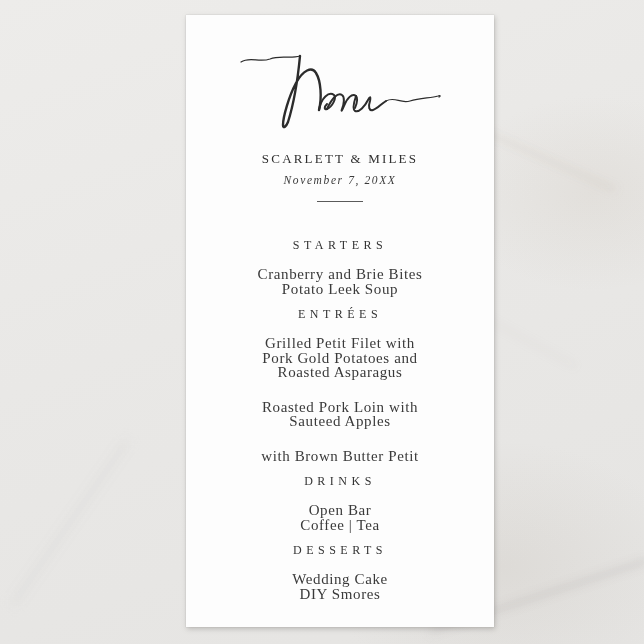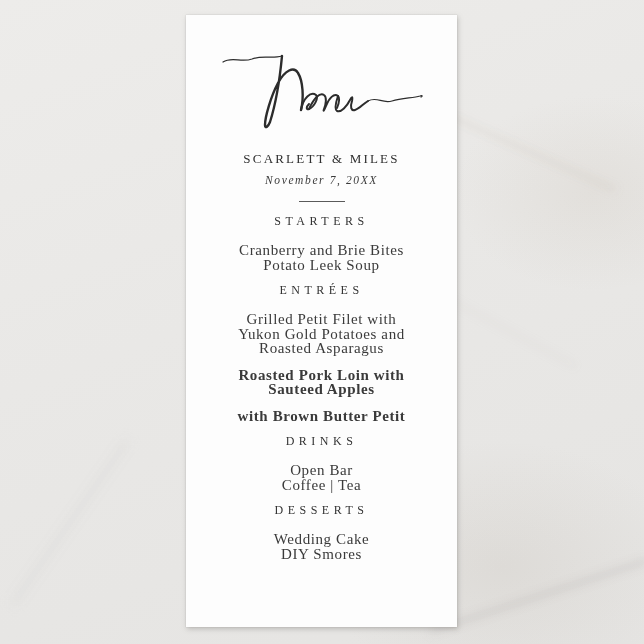--- a/index.html
+++ b/index.html
@@ -11,42 +11,42 @@
       radial-gradient(ellipse 200px 140px at 92% 30%, rgba(185,172,155,0.14), transparent 70%),
       linear-gradient(160deg,#edecea 0%,#e9e8e6 45%,#e5e4e2 100%);
   }
   .vein{position:absolute;pointer-events:none;}
   .vein-1{top:150px;right:20px;width:190px;height:3px;background:rgba(168,152,132,0.22);filter:blur(5px);transform:rotate(24deg);}
   .vein-2{bottom:46px;right:-10px;width:230px;height:4px;background:rgba(130,128,126,0.25);filter:blur(5px);transform:rotate(-18deg);}
   .vein-3{bottom:120px;left:-30px;width:200px;height:3px;background:rgba(200,200,198,0.5);filter:blur(6px);transform:rotate(-55deg);}
   .vein-4{top:330px;right:60px;width:150px;height:2px;background:rgba(160,148,132,0.15);filter:blur(4px);transform:rotate(28deg);}
 
   .card{
-    position:absolute;left:186px;top:15px;width:271px;height:612px;
+    position:absolute;left:186px;top:15px;width:308px;height:612px;
     background:#fdfdfd;
     box-shadow:1px 2px 5px rgba(110,105,100,0.35), 0 0 1px rgba(120,120,120,0.4);
     display:flex;flex-direction:column;align-items:center;
     text-align:center;color:#3a3a3a;
   }
   .script-title{display:block;margin:24px auto 0;}
   .script-title path{fill:none;stroke:#2c2c2c;stroke-linecap:round;stroke-linejoin:round;}
   .script-title .pthick{stroke-width:2.4px;}
   .script-title .pmid{stroke-width:2px;}
   .script-title .pthin{stroke-width:1.2px;}
 
   .names{margin-top:12px;font-size:13px;letter-spacing:2.2px;line-height:16px;color:#2f2f2f;}
   .date{margin-top:6px;font-size:11.5px;letter-spacing:1.6px;line-height:14px;color:#3a3a3a;font-style:italic;}
   .divider{margin-top:14px;width:46px;height:0;border-top:1.5px solid #5a5a5a;}
 
   .sections{display:flex;flex-direction:column;align-items:center;width:100%;}
   .section{margin-top:11px;}
-  .sections .section:first-child{margin-top:12px;}
+  .sections .section:first-child{margin-top:36px;}
   .section-title{font-size:12px;letter-spacing:4.5px;line-height:14px;color:#333;}
   .dish-group{margin-top:15px;}
-  .dish-group + .dish-group{margin-top:12px;font-weight:bold;}
+  .dish-group + .dish-group{margin-top:20px;}
   .dish-line{font-size:15px;letter-spacing:0.6px;line-height:14.5px;color:#3a3a3a;}
 </style>
 </head>
 <body>
 
 <div class="vein vein-1"></div>
 <div class="vein vein-2"></div>
 <div class="vein vein-3"></div>
 <div class="vein vein-4"></div>
 
@@ -70,21 +70,21 @@
         <div class="section-title">STARTERS</div>
         <div class="dish-group">
           <div class="dish-line">Cranberry and Brie Bites</div>
           <div class="dish-line">Potato Leek Soup</div>
         </div>
       </div>
       <div class="section">
         <div class="section-title">ENTRÉES</div>
         <div class="dish-group">
           <div class="dish-line">Grilled Petit Filet with</div>
-          <div class="dish-line">Yukon Gold Potatoes and</div>
+          <div class="dish-line">Pork Gold Potatoes and</div>
           <div class="dish-line">Roasted Asparagus</div>
         </div>
         <div class="dish-group">
           <div class="dish-line">Roasted Pork Loin with</div>
           <div class="dish-line">Sauteed Apples</div>
         </div>
         <div class="dish-group">
           <div class="dish-line">with Brown Butter Petit</div>
         </div>
       </div>

